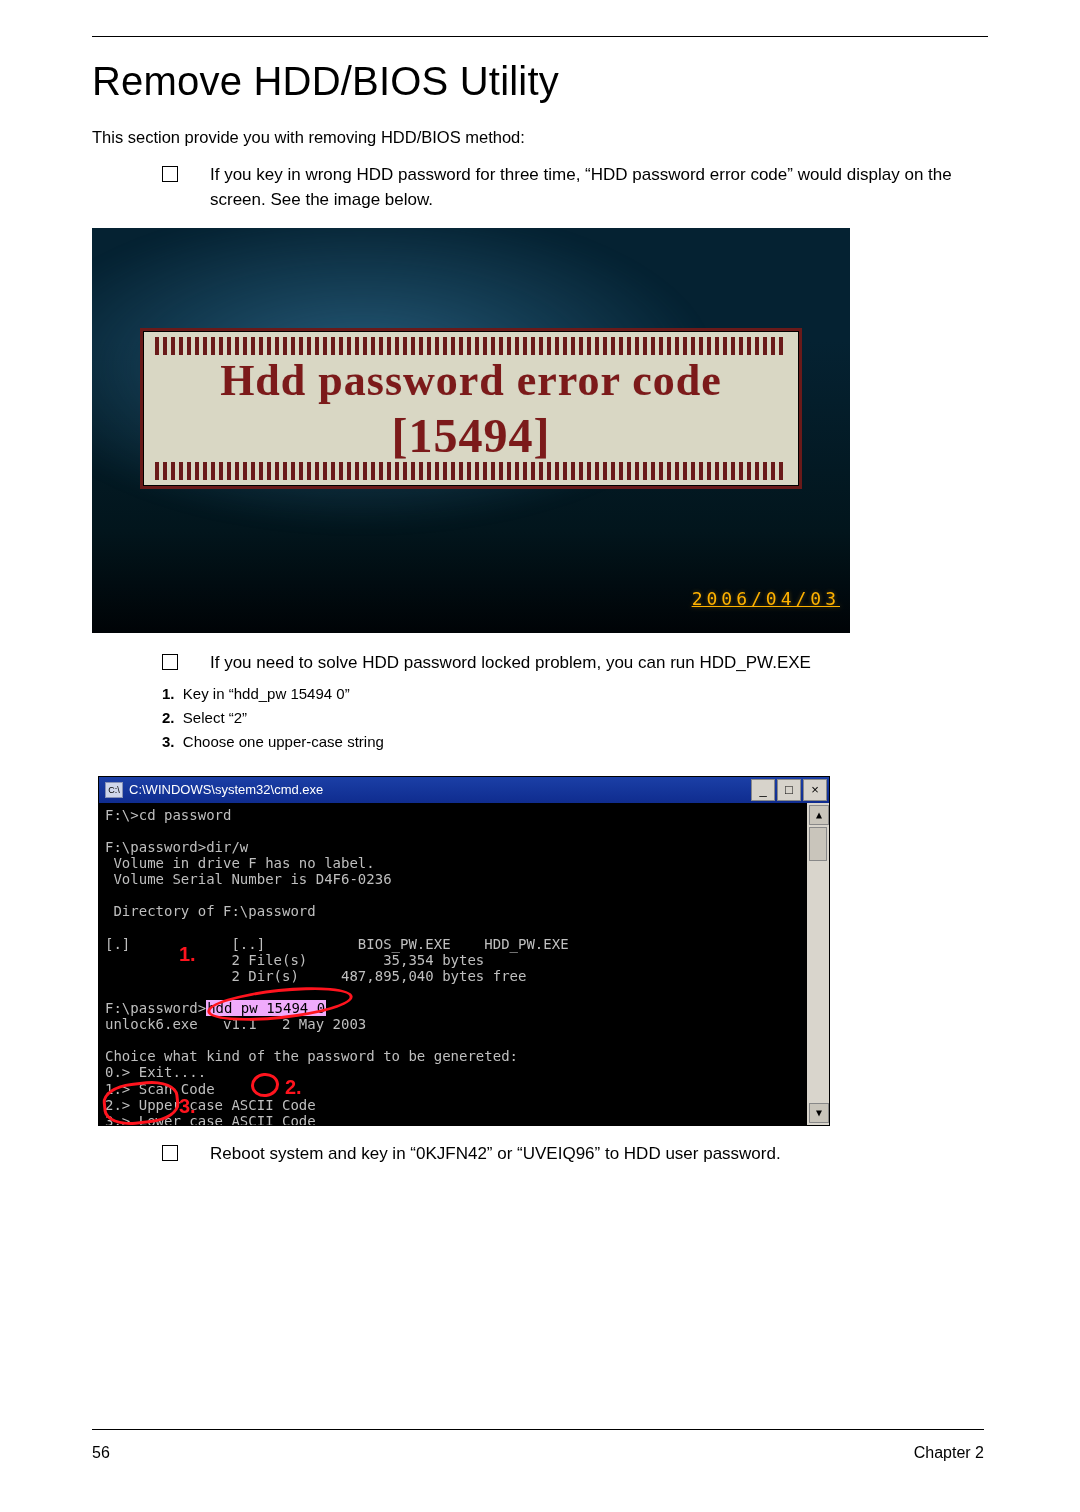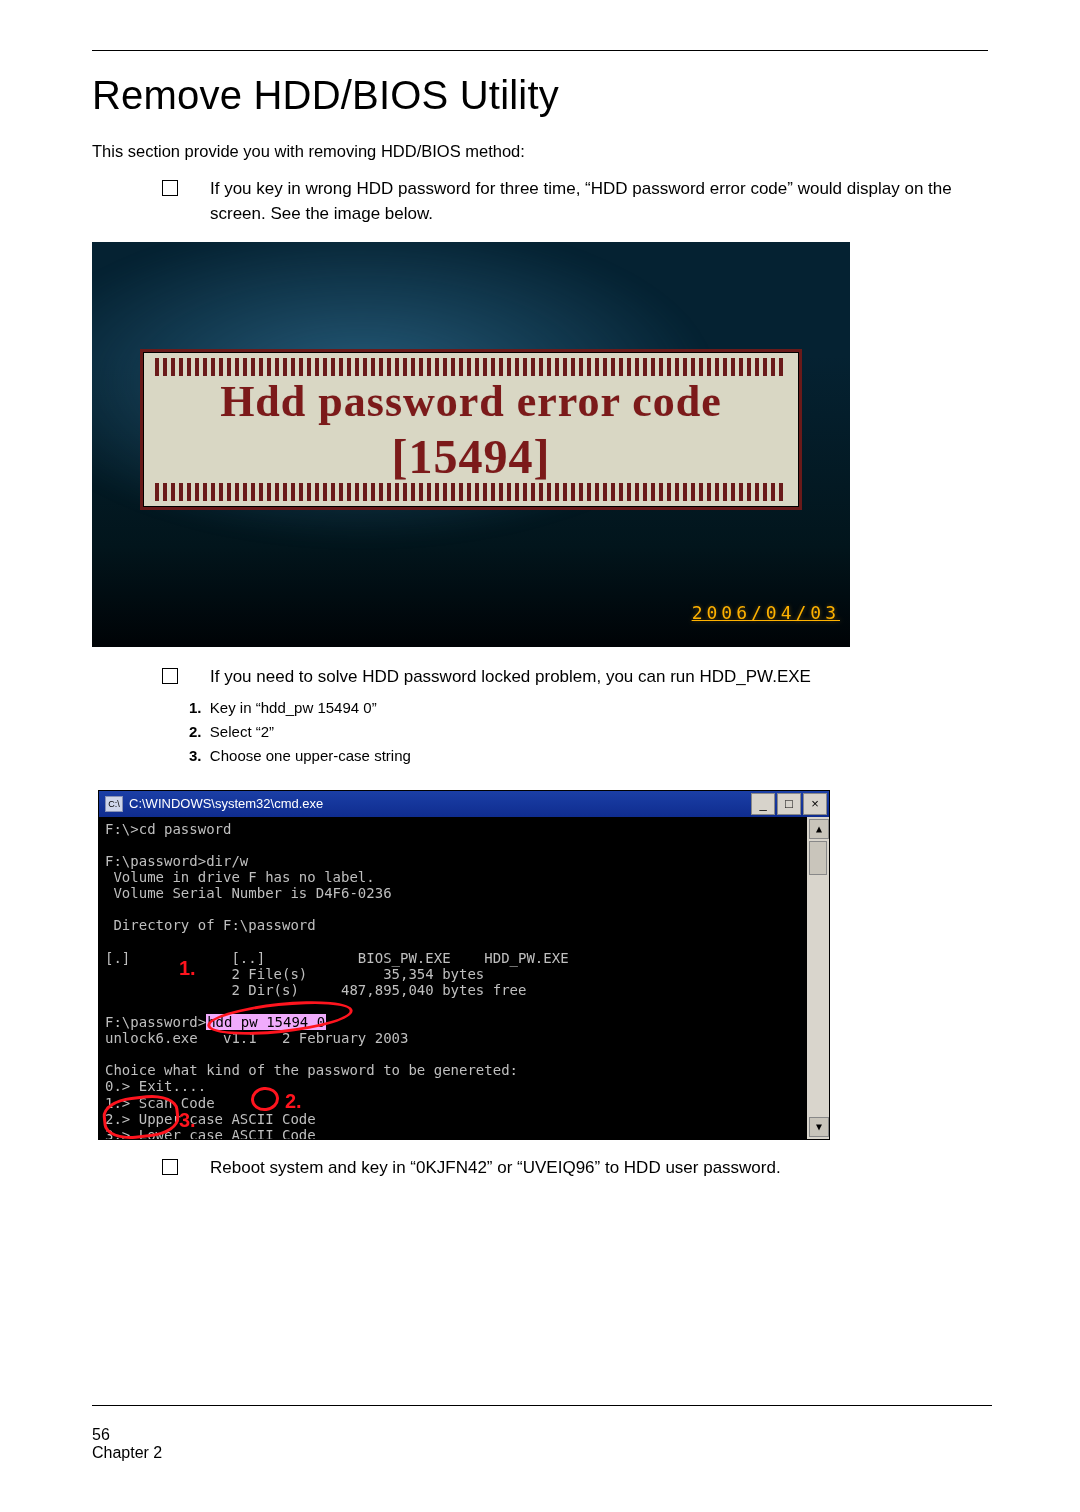--- a/index.html
+++ b/index.html
@@ -5,21 +5,21 @@
   body {
     margin: 0;
     background: #fff;
     font-family: Arial, Helvetica, sans-serif;
     color: #000;
     width: 1080px;
     height: 1512px;
     position: relative;
   }
   .page {
-    padding: 50px 92px 40px 92px;
+    padding: 36px 92px 40px 92px;
   }
   .rule {
     border-top: 1px solid #000;
   }
   h1 {
     font-weight: 400;
     font-size: 40px;
     margin: 22px 0 22px 0;
     letter-spacing: 0.2px;
   }
@@ -41,21 +41,21 @@
     font-size: 17px;
     line-height: 1.45;
     margin-bottom: 6px;
   }
   .bullet-mark {
     width: 14px; height: 14px;
     border: 1.6px solid #000;
     flex: 0 0 auto;
     margin-top: 3px;
   }
-  .numlist { margin-left: 97px; margin-top: 6px; }
+  .numlist { margin-left: 70px; margin-top: 6px; }
   .numitem {
     font-size: 15px;
     line-height: 1.6;
   }
   .numitem b { font-weight: 700; }
   
   .photo {
     width: 758px; height: 405px;
     background: linear-gradient(0deg, #000306, #02151c 25%, #052232 72%, #052232 100%);
     position: relative;
@@ -65,21 +65,21 @@
   .photo::before {
     content: "";
     position: absolute;
     left: -80px; top: -20px;
     width: 700px; height: 320px;
     background: radial-gradient(closest-side, rgba(60,130,170,0.6), rgba(0,40,60,0.0));
     filter: blur(8px);
   }
   .pw-box {
     position: absolute;
-    left: 48px; right: 48px; top: 107px; height: 155px;
+    left: 48px; right: 48px; top: 100px; height: 155px;
     background: #d9d7c4;
     border: 3px solid #6a1a1a;
     box-shadow: 0 0 0 1px #000 inset;
   }
   .pw-lines::before, .pw-lines::after {
     content: "";
     position: absolute; left: 12px; right: 12px; height: 18px;
     background: repeating-linear-gradient(90deg, #6a1a1a 0 4px, transparent 4px 8px);
   }
   .pw-lines::before { top: 6px; }
@@ -172,26 +172,25 @@
     text-shadow: 0 0 2px #000;
   }
   .ring {
     position: absolute;
     border: 3px solid #ff141e;
     border-radius: 50%;
     transform: rotate(-6deg);
   }
   .footer {
     position: absolute;
-    left: 92px; right: 88px; bottom: 50px;
+    left: 92px; right: 96px; bottom: 50px;
     border-top: 1px solid #000;
-    padding-top: 20px;
+    padding-top: 14px;
     display: flex; justify-content: space-between;
     font-size: 16px;
-    flex-direction: column;
   }
 </style>
 </head>
 <body>
 
 <div class="page">
   <div class="rule"></div>
 
   <h1>Remove HDD/BIOS Utility</h1>
 
@@ -248,21 +247,21 @@
 <span> Volume in drive F has no label.</span>
 <span> Volume Serial Number is D4F6-0236</span>
 <span></span>
 <span> Directory of F:\password</span>
 <span></span>
 <span>[.]            [..]           BIOS_PW.EXE    HDD_PW.EXE</span>
 <span>               2 File(s)         35,354 bytes</span>
 <span>               2 Dir(s)     487,895,040 bytes free</span>
 <span></span>
 <span>F:\password&gt;</span><span class="hl-y">hdd_pw 15494 0</span>
-<span>unlock6.exe   v1.1   2 February 2003</span>
+<span>unlock6.exe   v1.1   2 May 2003</span>
 <span></span>
 <span>Choice what kind of the password to be genereted:</span>
 <span>0.&gt; Exit....</span>
 <span>1.&gt; Scan Code</span>
 <span>2.&gt; Upper case ASCII Code</span>
 <span>3.&gt; Lower case ASCII Code</span>
 
 
 
 <span></span>

